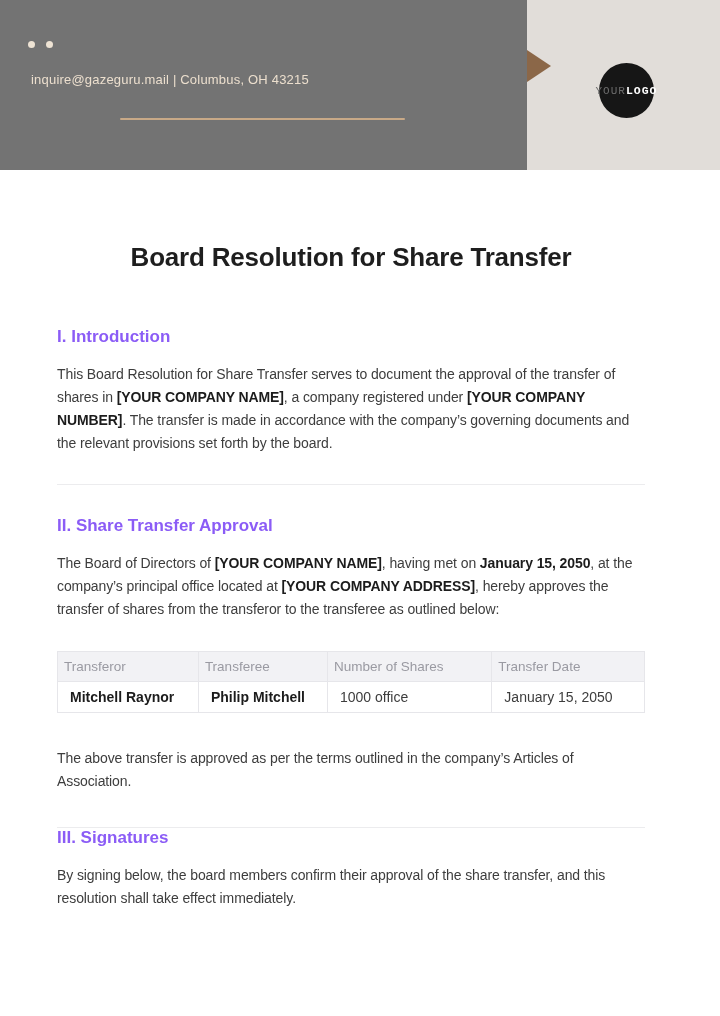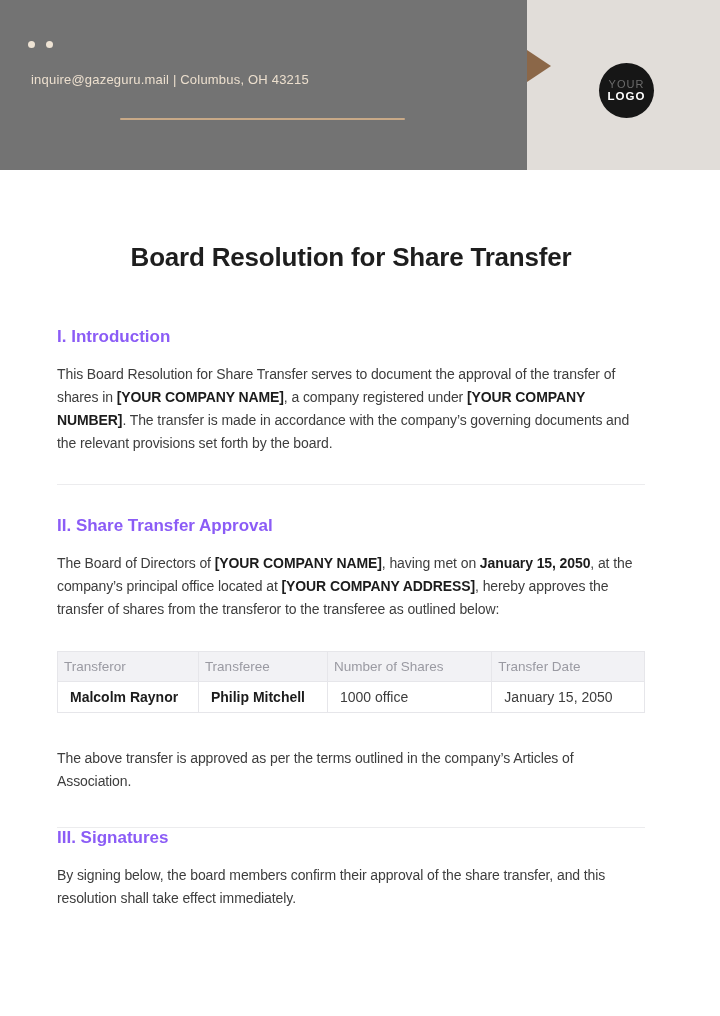--- a/index.html
+++ b/index.html
@@ -65,23 +65,24 @@
     background: #c8a987;
     border-radius: 1px;
   }
   .logo-circle {
     position: absolute;
     left: 72px; top: 63px;
     width: 55px; height: 55px;
     border-radius: 50%;
     background: #161616;
     display: flex;
-    flex-direction: column;
+    flex-direction: row;
     align-items: center;
     justify-content: center;
+    font-family: Liberation Mono, monospace;
   }
   .logo-your {
     color: #6b6b6b;
     font-size: 11px;
     line-height: 12px;
     letter-spacing: 1px;
   }
   .logo-logo {
     color: #ffffff;
     font-weight: bold;
@@ -204,21 +205,21 @@
     <thead>
       <tr>
         <th>Transferor</th>
         <th>Transferee</th>
         <th>Number of Shares</th>
         <th>Transfer Date</th>
       </tr>
     </thead>
     <tbody>
       <tr>
-        <td class="cell-bold">Malcolm Raynor</td>
+        <td class="cell-bold">Mitchell Raynor</td>
         <td class="cell-bold">Philip Mitchell</td>
         <td>1000 office</td>
         <td>January 15, 2050</td>
       </tr>
     </tbody>
   </table>
 
   <p class="para" style="margin-top:34px">The above transfer is approved as per the terms outlined in the company’s Articles of Association.</p>
 
   <hr class="divider div-2">

